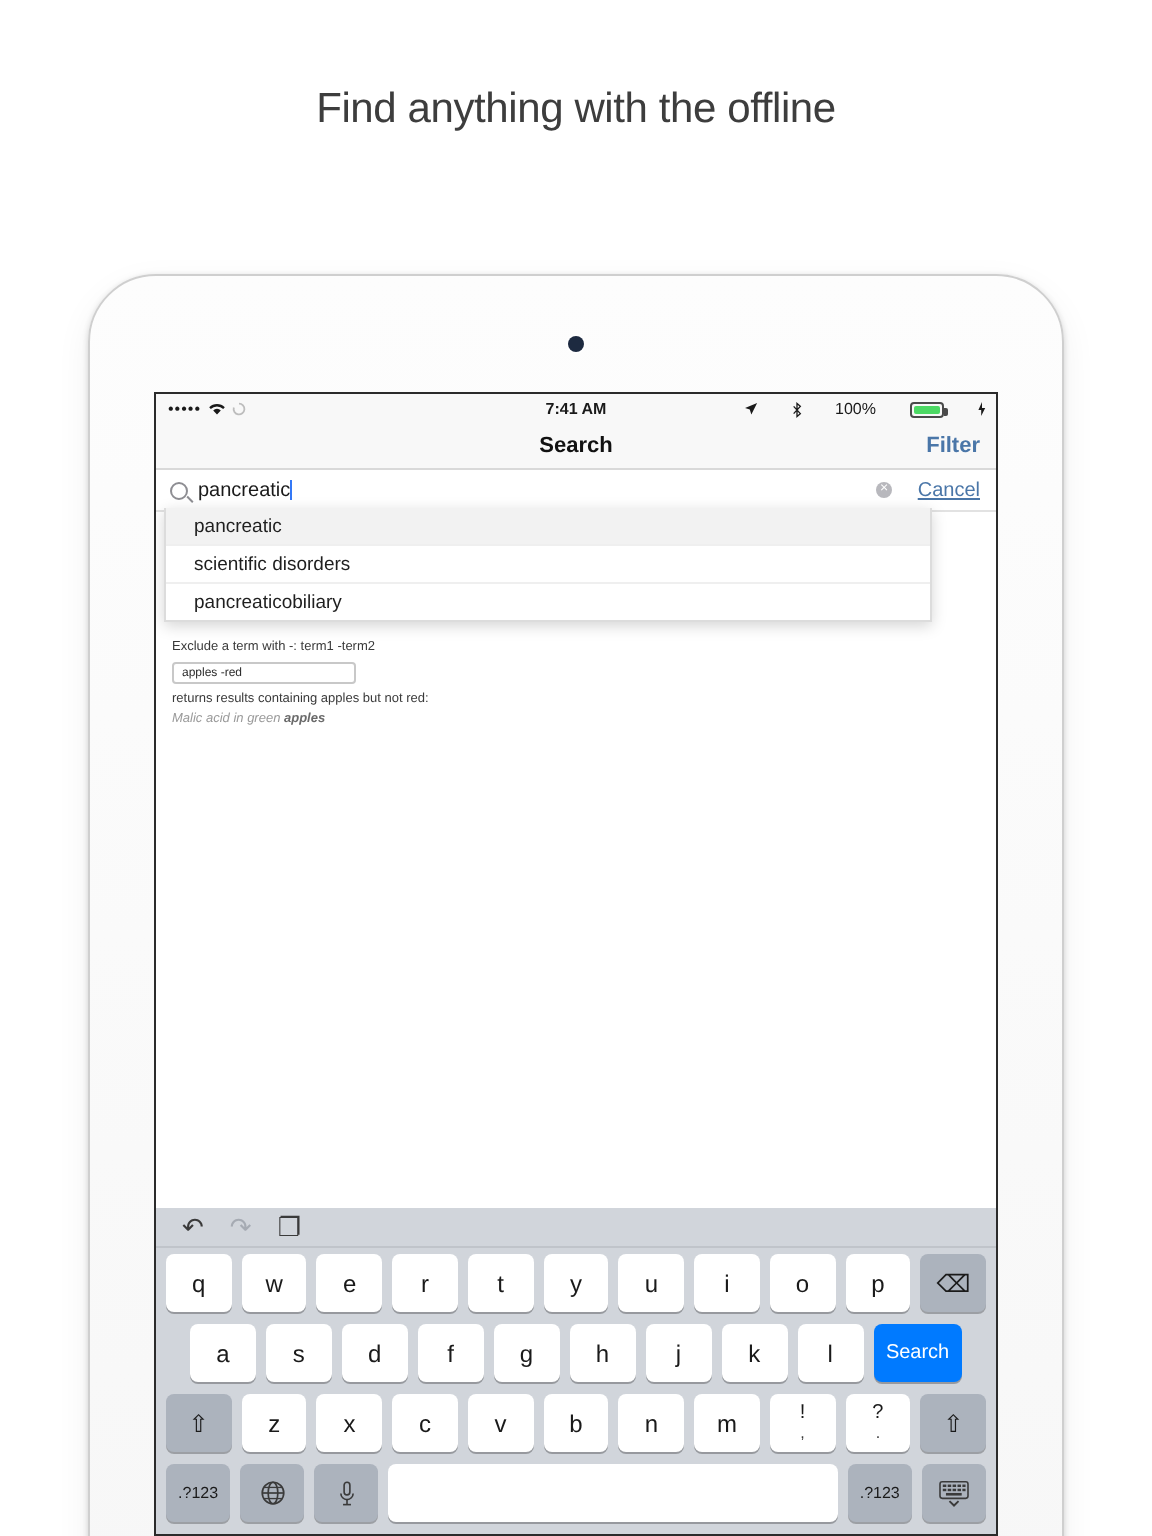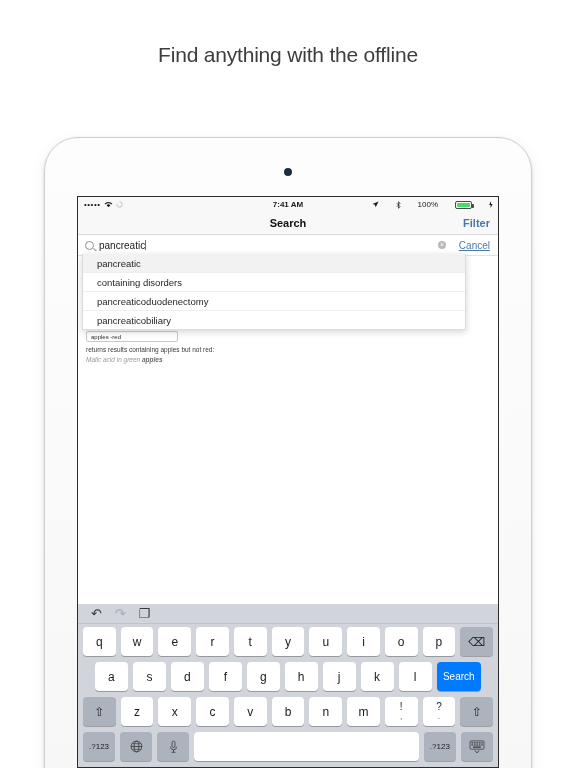--- a/index.html
+++ b/index.html
@@ -205,22 +205,21 @@
       <div class="hex"><span>Anthocyanin biosynthesis in </span><b>red apples</b></div>
       <div class="hgap"></div>
       <div class="hl">Exclude a term with -: term1 -term2</div>
       <div class="hbox">apples -red</div>
       <div class="hnote">returns results containing apples but not red:</div>
       <div class="hex"><span>Malic acid in green </span><b>apples</b></div>
     </div>
 
     <div class="suggest">
       <div class="sg sel">pancreatic</div>
-      <div class="sg">containing disorders</div>
-      <div class="sg">pancreaticoduodenectomy</div>
+      <div class="sg">scientific disorders</div>
       <div class="sg">pancreaticobiliary</div>
     </div>
 
     <div class="kb">
       <div class="kbtools">
         <span class="tool">↶</span>
         <span class="tool dim">↷</span>
         <span class="tool">❐</span>
       </div>
 

